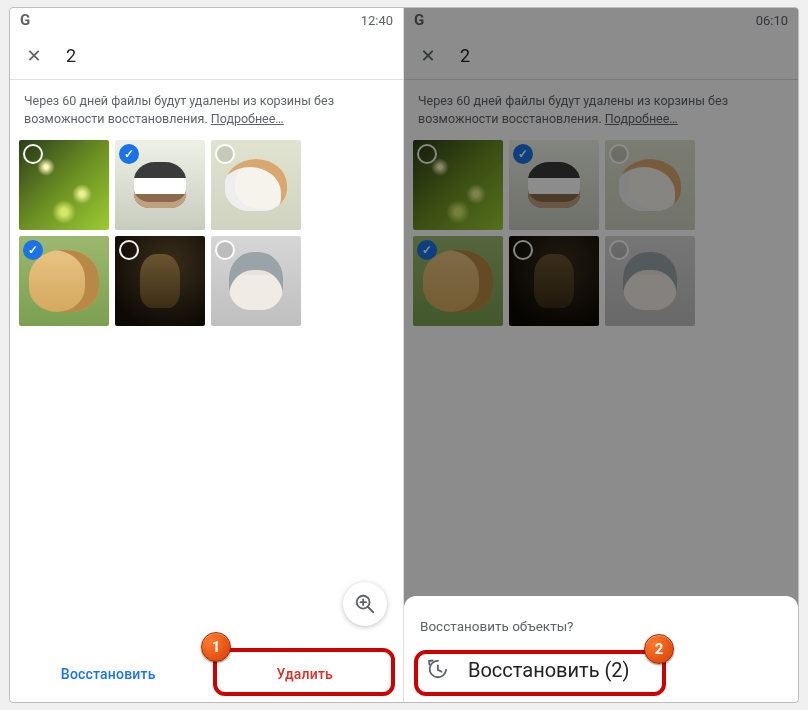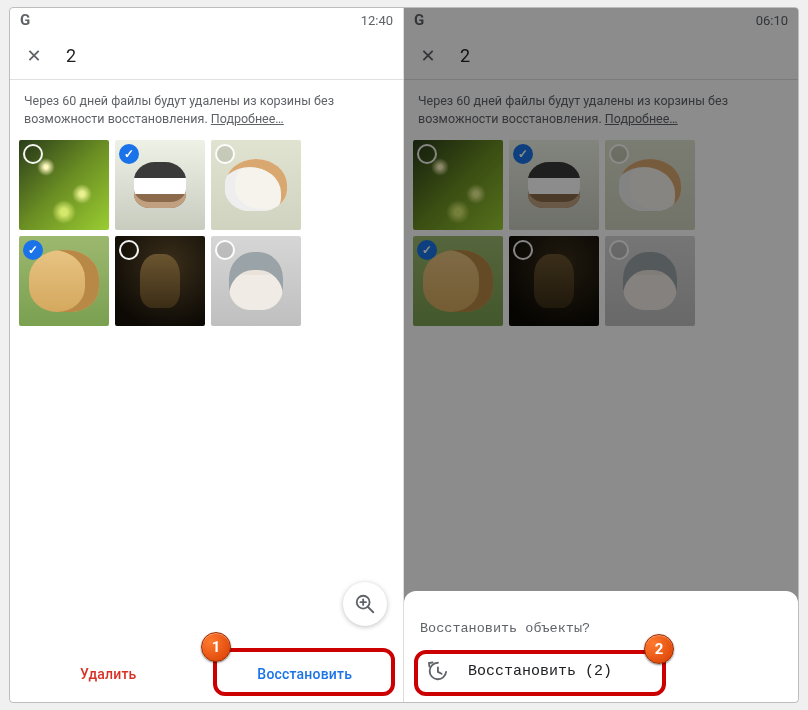--- a/index.html
+++ b/index.html
@@ -159,33 +159,31 @@
     background: rgba(0,0,0,0.45);
     z-index: 5;
   }
   .sheet {
     position: absolute;
     left: 0; right: 0; bottom: 0;
     background: #fff;
     border-top-left-radius: 12px;
     border-top-right-radius: 12px;
     z-index: 6;
-    padding: 30px 16px 10px;
-    font-family: Liberation Mono, monospace;
+    padding: 22px 16px 10px;
   }
   .sheet-title {
     font-size: 13.5px;
     color: #5f6368;
     margin-bottom: 14px;
   }
   .sheet-action {
     display: flex;
-    align-items: center;
     padding: 10px 6px;
-    font-size: 15px;
+    font-size: 20px;
     color: #202124;
     cursor: pointer;
   }
   .sheet-action .ricon {
     width: 22px; height: 22px;
     margin-right: 20px;
     display: flex; align-items: center; justify-content: center;
   }
   
   .t-bokeh { background: radial-gradient(circle at 30% 30%, #fff8c0 2%, transparent 10%), radial-gradient(circle at 70% 60%, #e8f090 3%, transparent 12%), radial-gradient(circle at 50% 80%, #d4e86b 4%, transparent 14%), linear-gradient(135deg,#2a3d1a,#6b8e23,#9acd32); }
@@ -248,22 +246,22 @@
     <div class="spacer"></div>
     <div class="fab-zoom">
       <svg width="22" height="22" viewBox="0 0 24 24">
         <circle cx="10" cy="10" r="7" fill="none" stroke="#5f6368" stroke-width="2"></circle>
         <line x1="15" y1="15" x2="21" y2="21" stroke="#5f6368" stroke-width="2" stroke-linecap="round"></line>
         <line x1="10" y1="7" x2="10" y2="13" stroke="#5f6368" stroke-width="2" stroke-linecap="round"></line>
         <line x1="7" y1="10" x2="13" y2="10" stroke="#5f6368" stroke-width="2" stroke-linecap="round"></line>
       </svg>
     </div>
     <div class="bottom-actions">
+      <div class="action-btn restore-btn">Восстановить</div>
       <div class="action-btn delete-btn">Удалить</div>
-      <div class="action-btn restore-btn">Восстановить</div>
     </div>
 
     <div class="highlight-box" style="right:8px; bottom:6px; width:182px; height:48px;"></div>
     <div class="num-badge" style="right:172px; bottom:40px;">1</div>
   </div>
 
   <div class="phone">
     <div class="statusbar">
       <span class="g-logo">G</span>
       <span>06:10</span>

